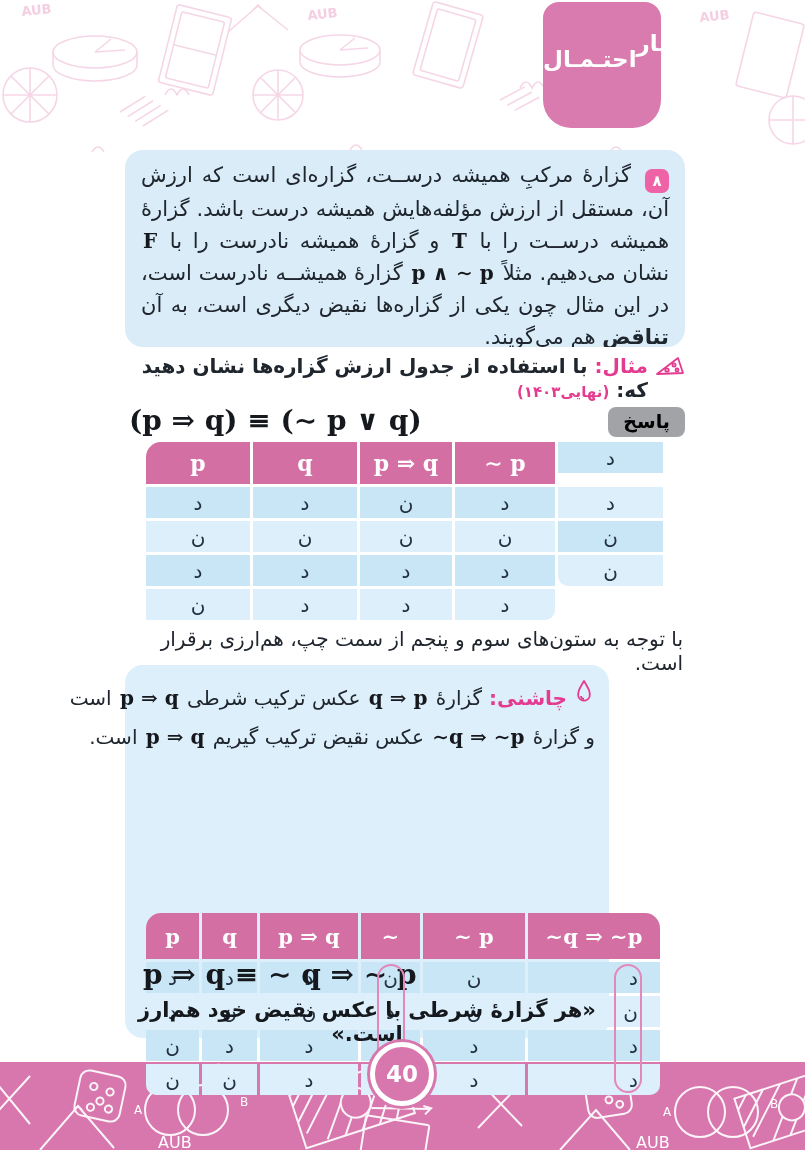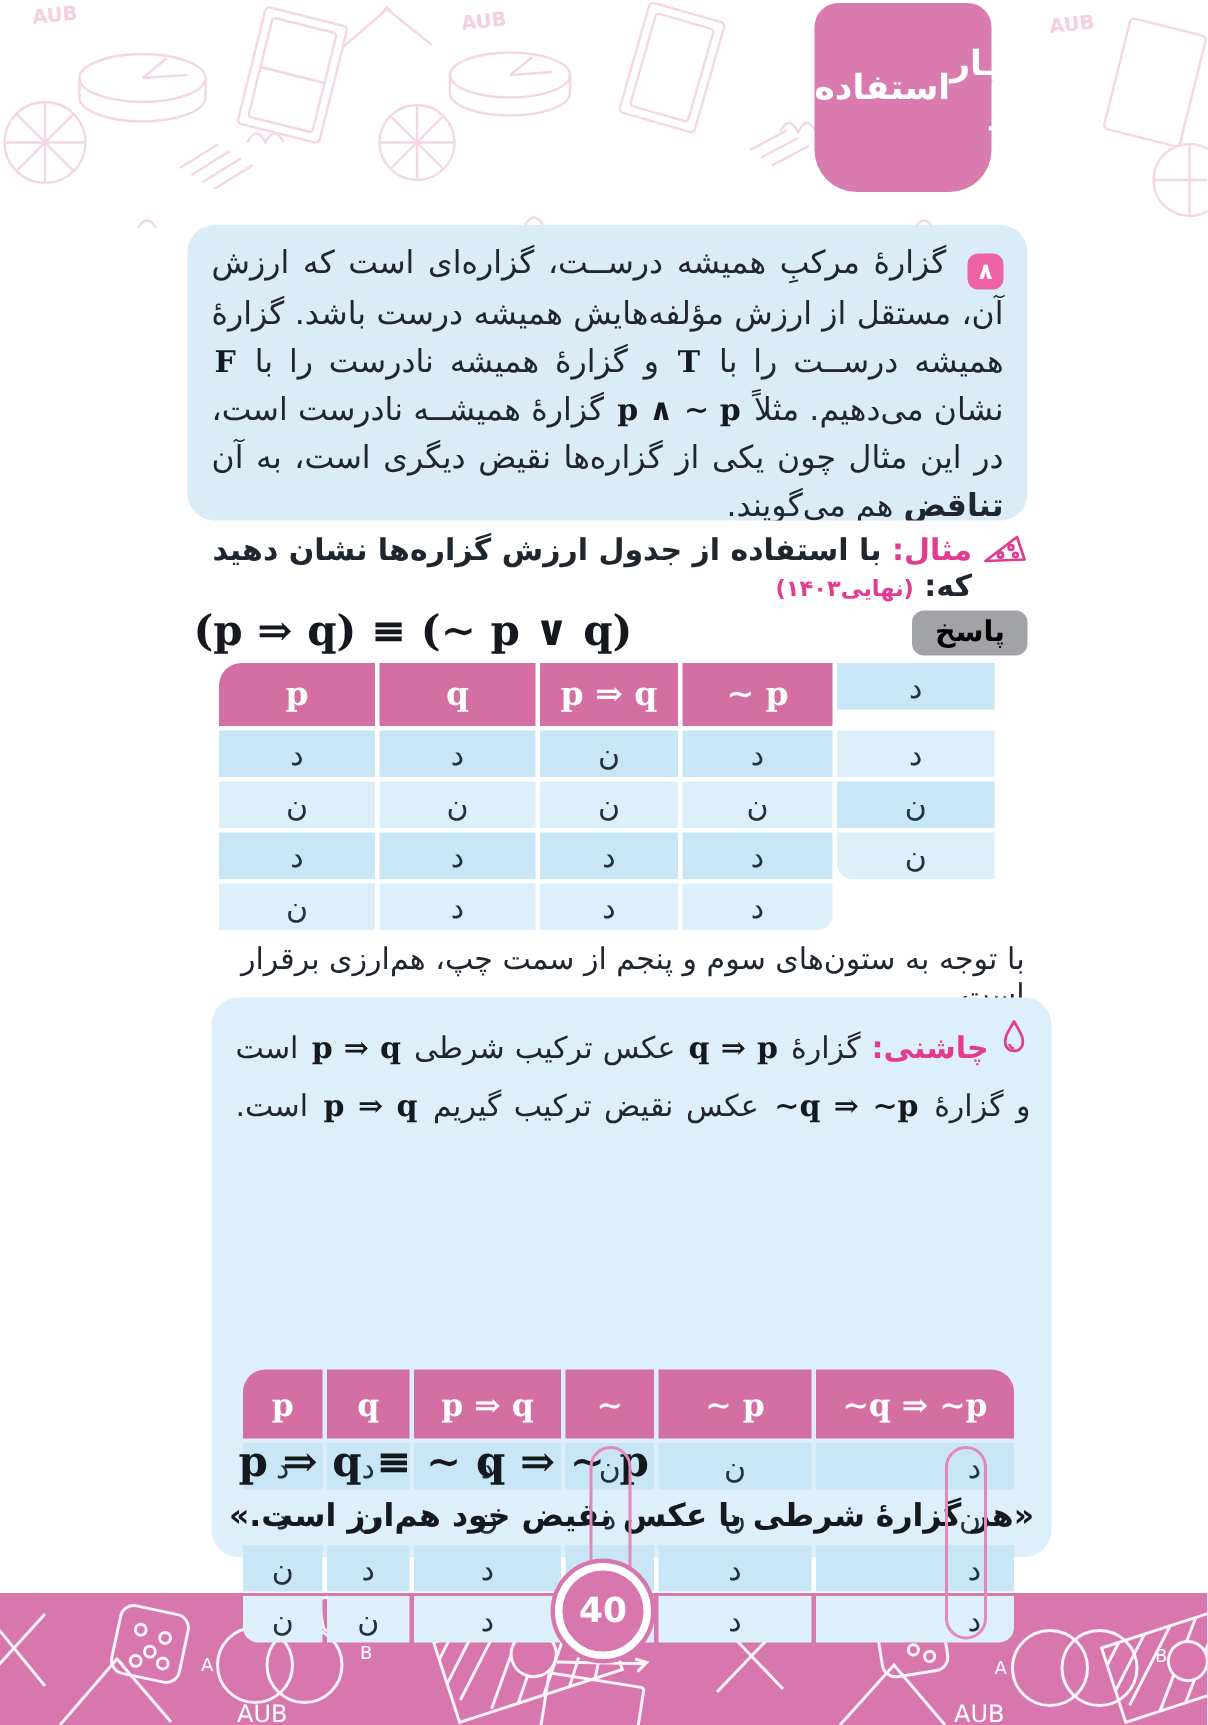--- a/index.html
+++ b/index.html
@@ -54,21 +54,21 @@
   .row-even{background:#dceffa}
   .corner-bl{border-bottom-left-radius:10px}
   .corner-br{border-bottom-right-radius:10px}
   .cell-offset-right{justify-content:flex-end;padding-right:22px}
   .pill{position:absolute;width:28px;border:2px solid #e288bb;border-radius:15px;z-index:4}
 
   #table1{top:292px;left:21px}
   .note-line{position:absolute;top:477px;left:0;right:2px;direction:rtl;text-align:right;
              font-size:20px;color:#20262e}
 
-  .chashni-box{position:absolute;top:515px;left:16px;width:560px;height:373px;background:#ddeffa;
+  .chashni-box{position:absolute;top:515px;left:0;width:484px;height:373px;background:#ddeffa;
                border-radius:18px}
   .ch-text{position:absolute;top:13px;right:14px;left:16px;direction:rtl;font-size:20px;
            line-height:38px}
   .ch-line{text-align:justify;text-align-last:justify;white-space:nowrap}
   .ch-line1-wrap{display:flex;align-items:center;gap:6px}
   .ch-line1-wrap .ch-line{flex:1 1 auto}
   #table2{top:248px;left:21px}
   .chashni-box .rel{position:relative;width:100%;height:100%}
 
   .conclusion-row{position:absolute;top:293px;left:18px;right:16px;display:flex;
@@ -138,21 +138,21 @@
     </g>
     <g fill="#f4cfe2" font-size="13" font-weight="bold">
       <text x="22" y="16" transform="rotate(-6 22 16)">AUB</text>
       <text x="308" y="20" transform="rotate(-6 308 20)">AUB</text>
       <text x="700" y="22" transform="rotate(-6 700 22)">AUB</text>
     </g>
   </svg>
 
   <div class="hbadge">
     <div>آمـــار و</div>
-    <div>استفاده</div>
+    <div>احتـمـال</div>
   </div>
 
   <div class="content">
 
     <div class="box8"><span class="seg-num">۸</span><span> گزارهٔ مرکبِ همیشه درســت، گزاره‌ای است که ارزش آن، مستقل از ارزش مؤلفه‌هایش همیشه درست باشد. گزارهٔ همیشه درســت را با </span><span class="seg-latin" dir="ltr">T</span><span> و گزارهٔ همیشه نادرست را با </span><span class="seg-latin" dir="ltr">F</span><span> نشان می‌دهیم. مثلاً </span><span class="seg-latin" dir="ltr">p ∧ ∼ p</span><span> گزارهٔ همیشــه نادرست است، در این مثال چون یکی از گزاره‌ها نقیض دیگری است، به آن </span><span class="seg-b">تناقض</span><span> هم می‌گویند.</span></div>
 
     <div class="example-line">
       <span class="icon">
         <svg width="30" height="24" viewBox="0 0 30 24">
           <g stroke="#e43a90" stroke-width="1.8" fill="none" stroke-linejoin="round">

